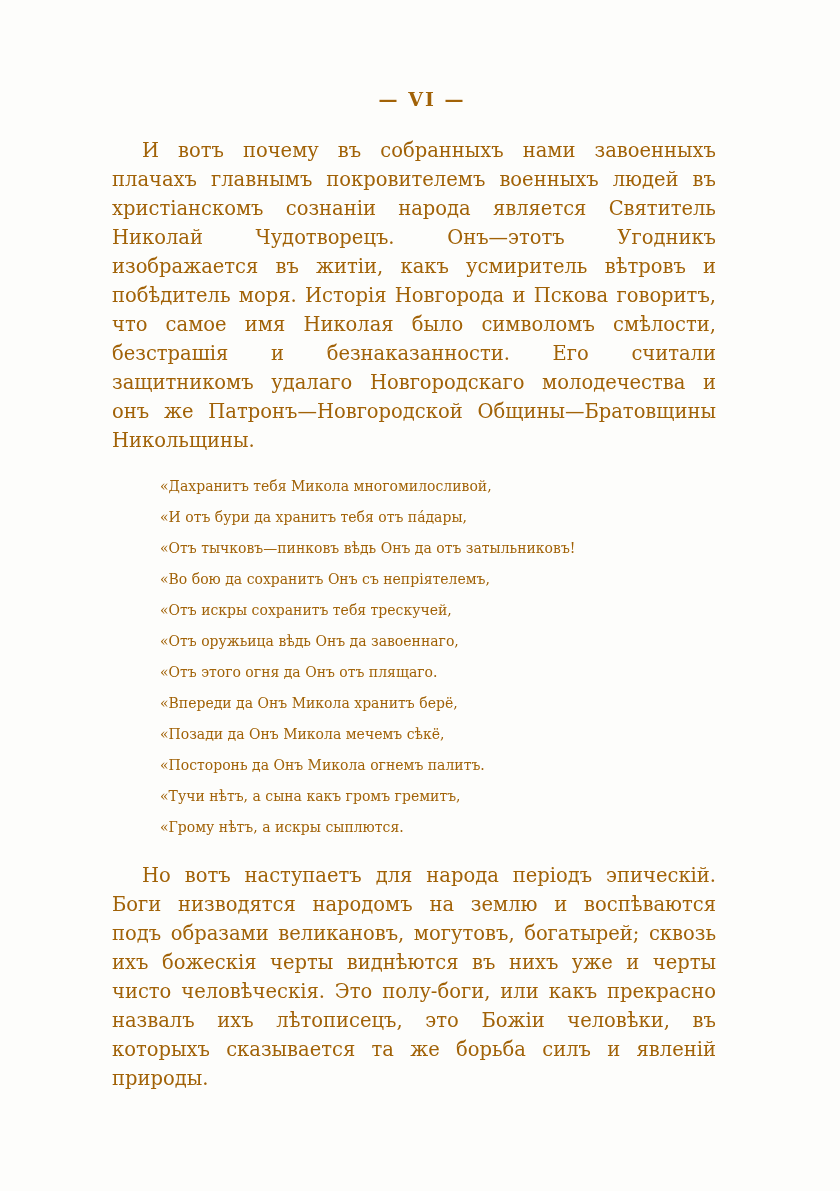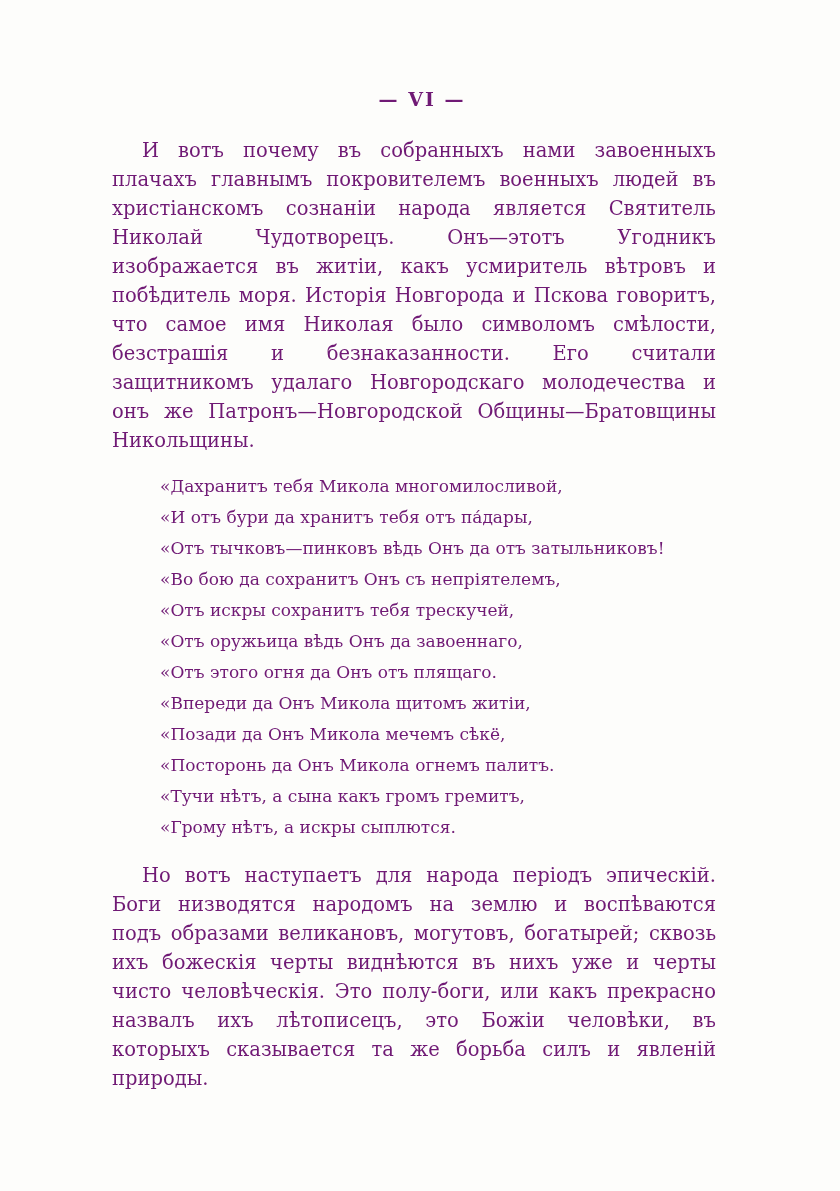--- a/index.html
+++ b/index.html
@@ -6,21 +6,21 @@
     margin: 0;
     padding: 0;
     background: #e8e8e6;
   }
   .page {
     position: relative;
     width: 840px;
     height: 1191px;
     margin: 0 auto;
     background: #fdfdfb;
-    color: #701a75;
+    color: #a16207;
     font-family: "DejaVu Serif", "Liberation Serif", serif;
     overflow: hidden;
     box-sizing: border-box;
   }
   .text-block {
     position: absolute;
     top: 88px;
     left: 112px;
     width: 620px;
   }
@@ -38,21 +38,21 @@
     text-align: justify;
     text-indent: 30px;
     word-spacing: 2px;
     margin: 0 16px 2px 0;
   }
   .verse {
     margin: 16px 0 18px 0;
     padding-left: 48px;
   }
   .verse-line {
-    font-size: 17px;
+    font-size: 14px;
     line-height: 31px;
     font-weight: 500;
     white-space: nowrap;
   }
   .closing {
     margin-top: 6px;
   }
 </style>
 </head>
 <body>
@@ -66,21 +66,21 @@
 
 
     <div class="verse">
       <div class="verse-line">«Дахранитъ тебя Микола многомилосливой,</div>
       <div class="verse-line">«И отъ бури да хранитъ тебя отъ па́дары,</div>
       <div class="verse-line">«Отъ тычковъ—пинковъ вѣдь Онъ да отъ затыльниковъ!</div>
       <div class="verse-line">«Во бою да сохранитъ Онъ съ непріятелемъ,</div>
       <div class="verse-line">«Отъ искры сохранитъ тебя трескучей,</div>
       <div class="verse-line">«Отъ оружьица вѣдь Онъ да завоеннаго,</div>
       <div class="verse-line">«Отъ этого огня да Онъ отъ плящаго.</div>
-      <div class="verse-line">«Впереди да Онъ Микола щитомъ житіи,</div>
+      <div class="verse-line">«Впереди да Онъ Микола хранитъ берё,</div>
       <div class="verse-line">«Позади да Онъ Микола мечемъ сѣкё,</div>
       <div class="verse-line">«Посторонь да Онъ Микола огнемъ палитъ.</div>
       <div class="verse-line">«Тучи нѣтъ, а сына какъ громъ гремитъ,</div>
       <div class="verse-line">«Грому нѣтъ, а искры сыплются.</div>
     </div>
 
     <p class="para closing">Но вотъ наступаетъ для народа періодъ эпическій. Боги низводятся народомъ на землю и воспѣваются подъ образами великановъ, могутовъ, богатырей; сквозь ихъ божескія черты виднѣются въ нихъ уже и черты чисто человѣческія. Это полу-боги, или какъ прекрасно назвалъ ихъ лѣтописецъ, это Божіи человѣки, въ которыхъ сказывается та же борьба силъ и явленій природы.</p>
 
   </div>
 </div>

